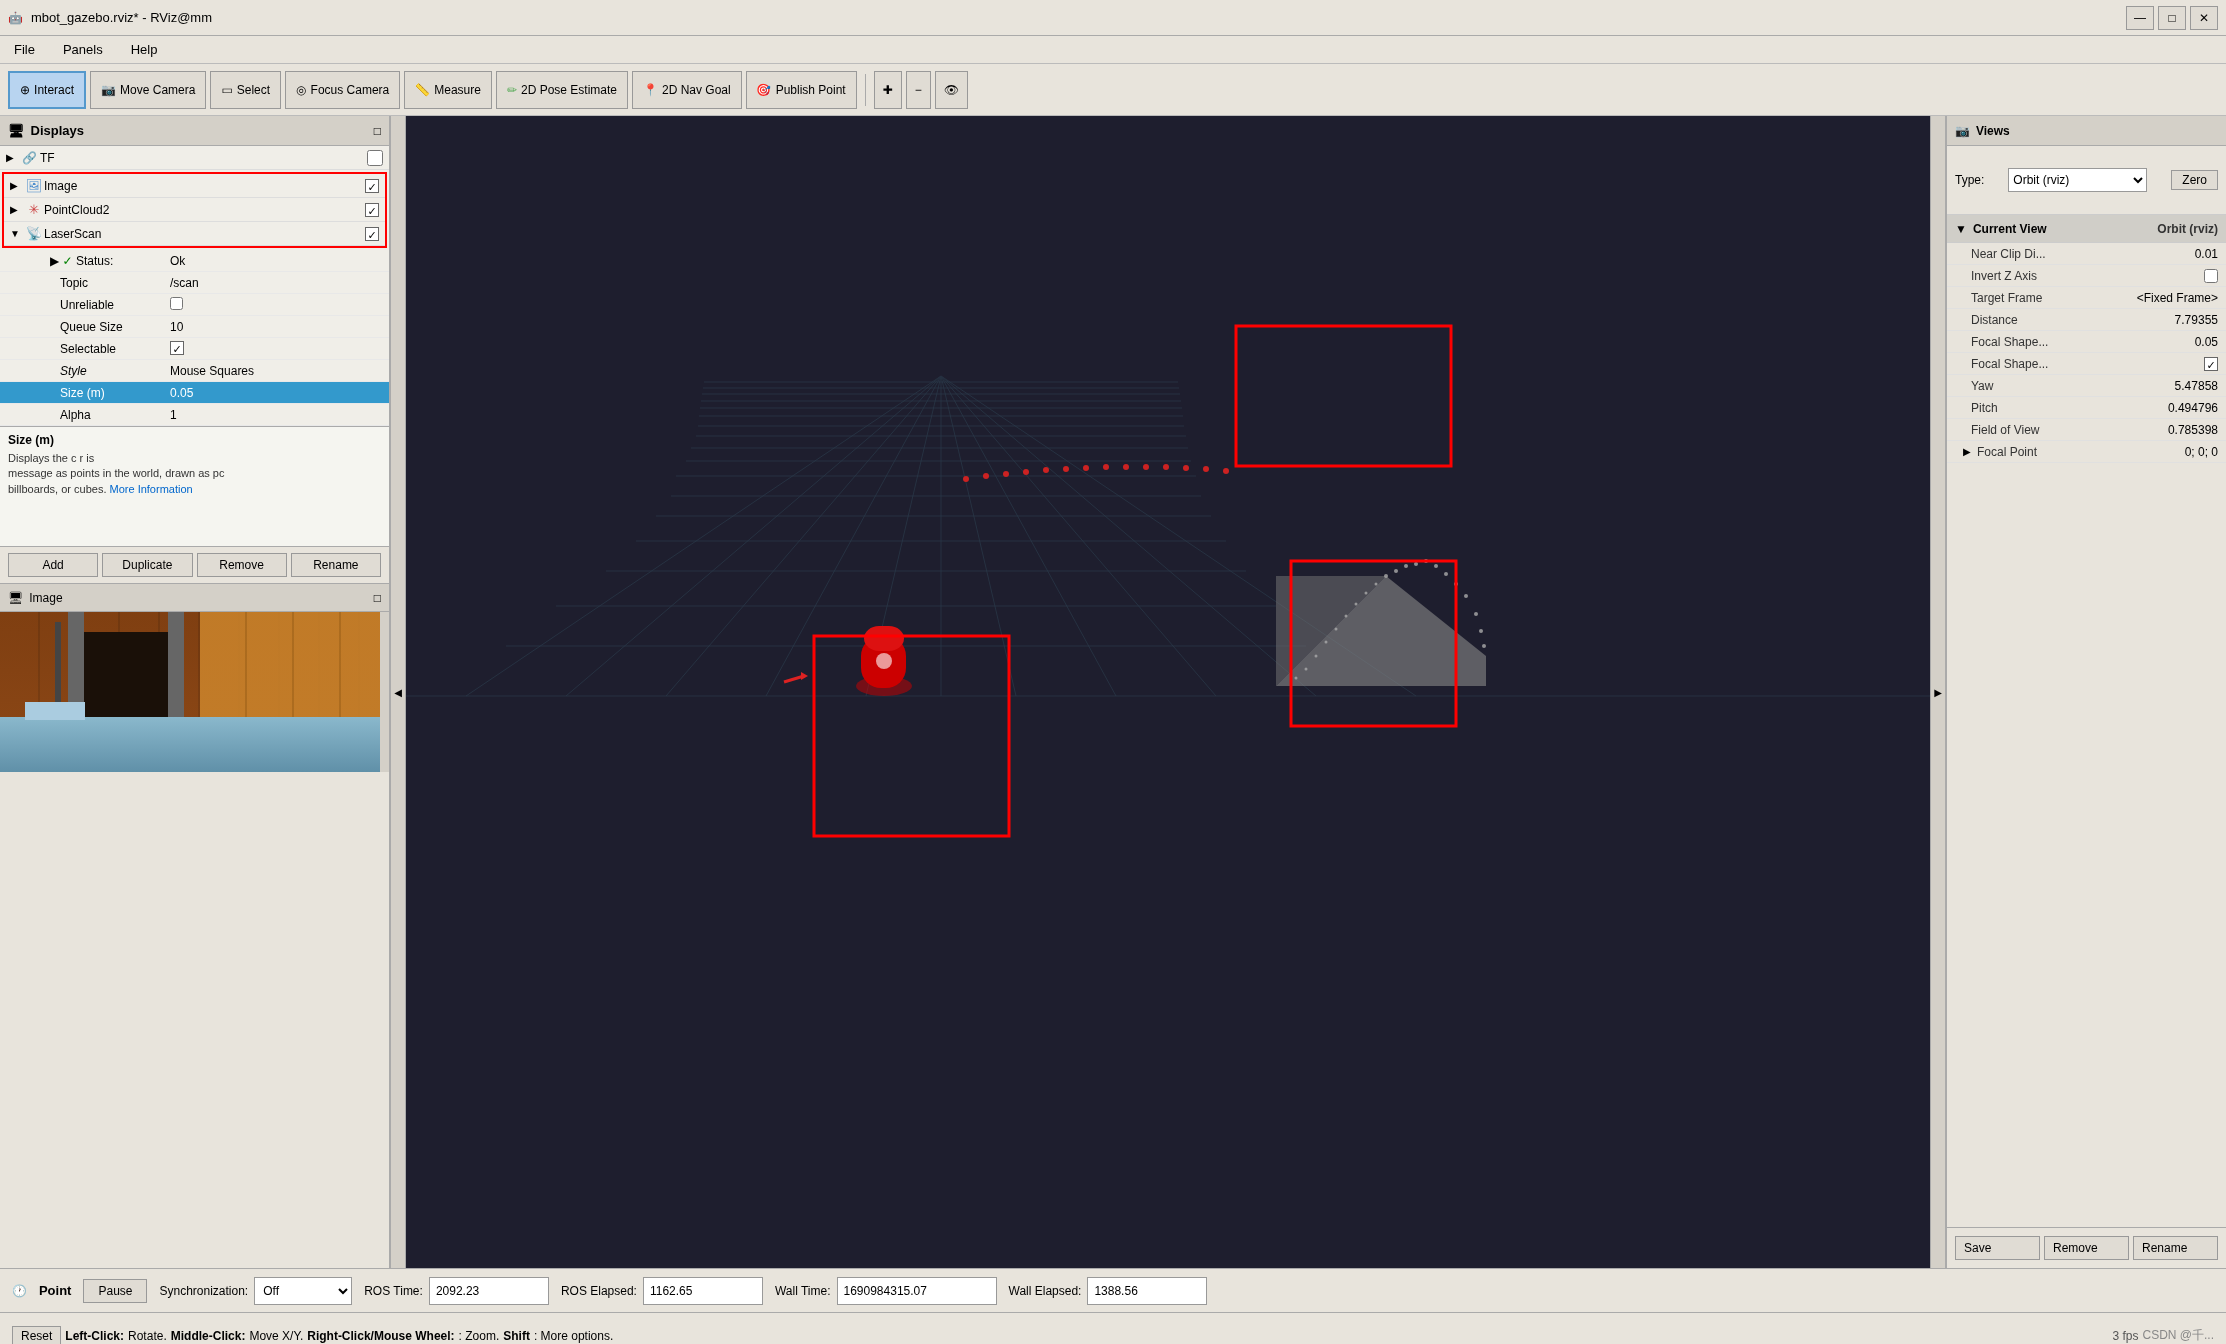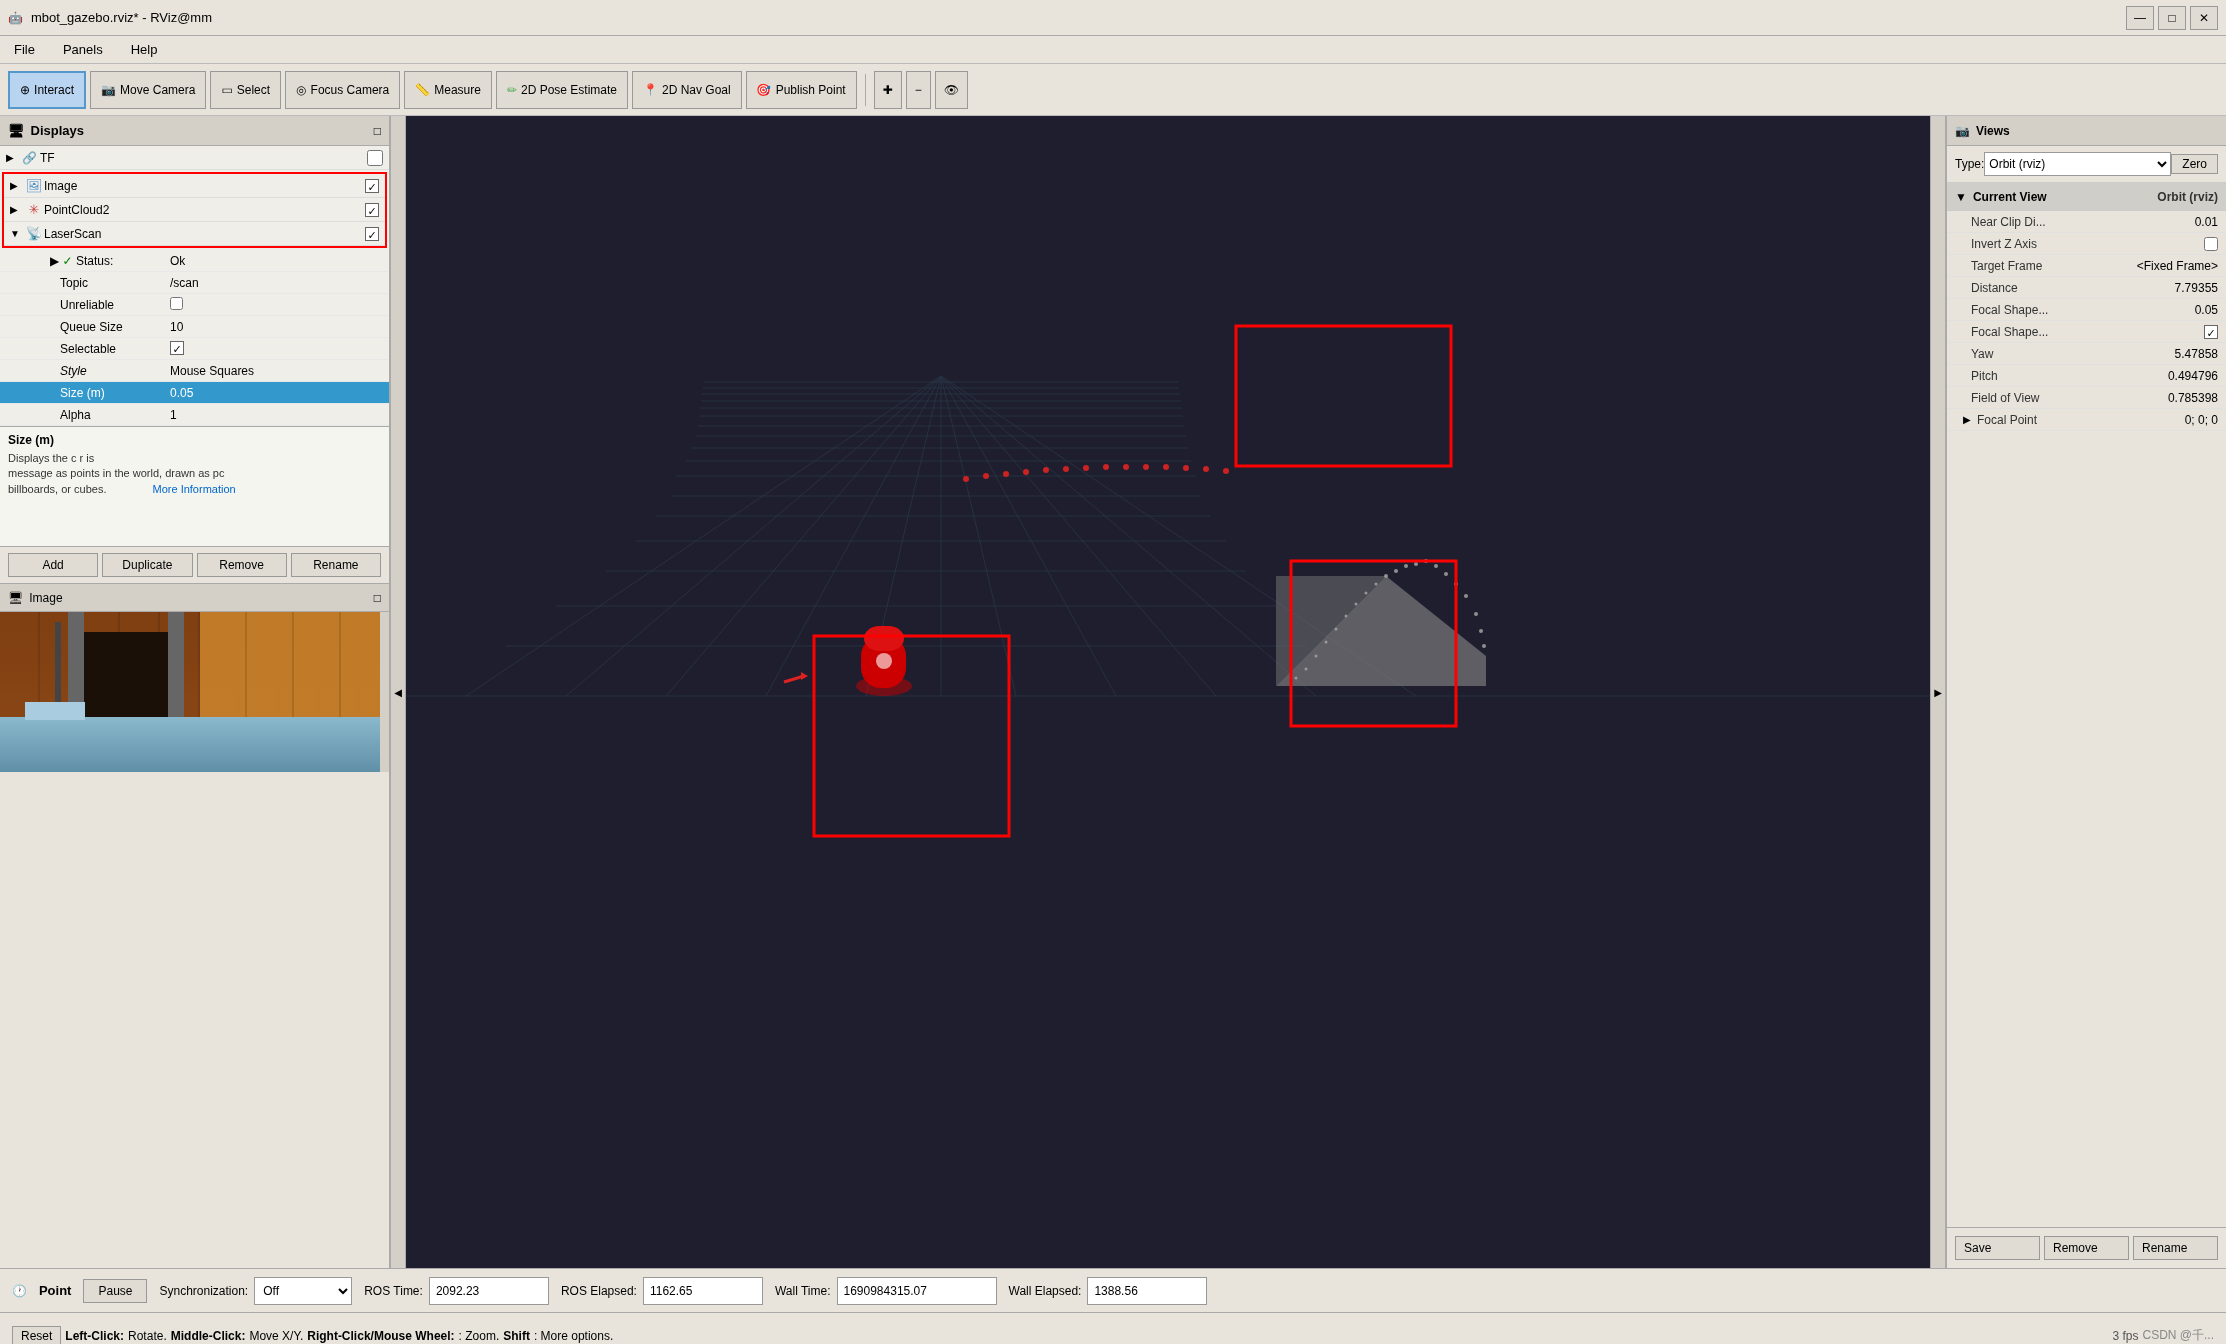--- a/index.html
+++ b/index.html
@@ -119,21 +119,21 @@
       height: 120px;
       background: #f5f5f0;
       border-top: 1px solid #aaa;
       padding: 6px 8px;
       font-size: 11px;
       overflow: hidden;
       position: relative;
     }
     .description-box .size-label { font-weight: bold; font-size: 12px; margin-bottom: 4px; }
     .description-box .desc-text { color: #333; line-height: 1.4; }
-    .description-box a { color: #0066cc; text-decoration: none; margin-left: 43px; }
+    .description-box a { color: #0066cc; text-decoration: none; }
 
     
     .action-buttons {
       display: flex;
       gap: 4px;
       padding: 6px 8px;
       background: #e8e4dc;
       border-top: 1px solid #aaa;
     }
     .action-btn {
@@ -190,22 +190,22 @@
       display: flex;
       align-items: center;
       gap: 6px;
       border-bottom: 1px solid #aaa;
       height: 30px;
       font-weight: bold;
     }
     .views-type-row {
       display: flex;
       align-items: center;
-      padding: 6px 8px;
-      gap: 0;
+      padding: 22px 8px;
+      gap: 24px;
       border-bottom: 1px solid #ccc;
     }
     .views-type-label { font-size: 12px; }
     .views-type-select {
       flex: 1;
       height: 24px;
       font-size: 12px;
       background: #fff;
       border: 1px solid #999;
     }

